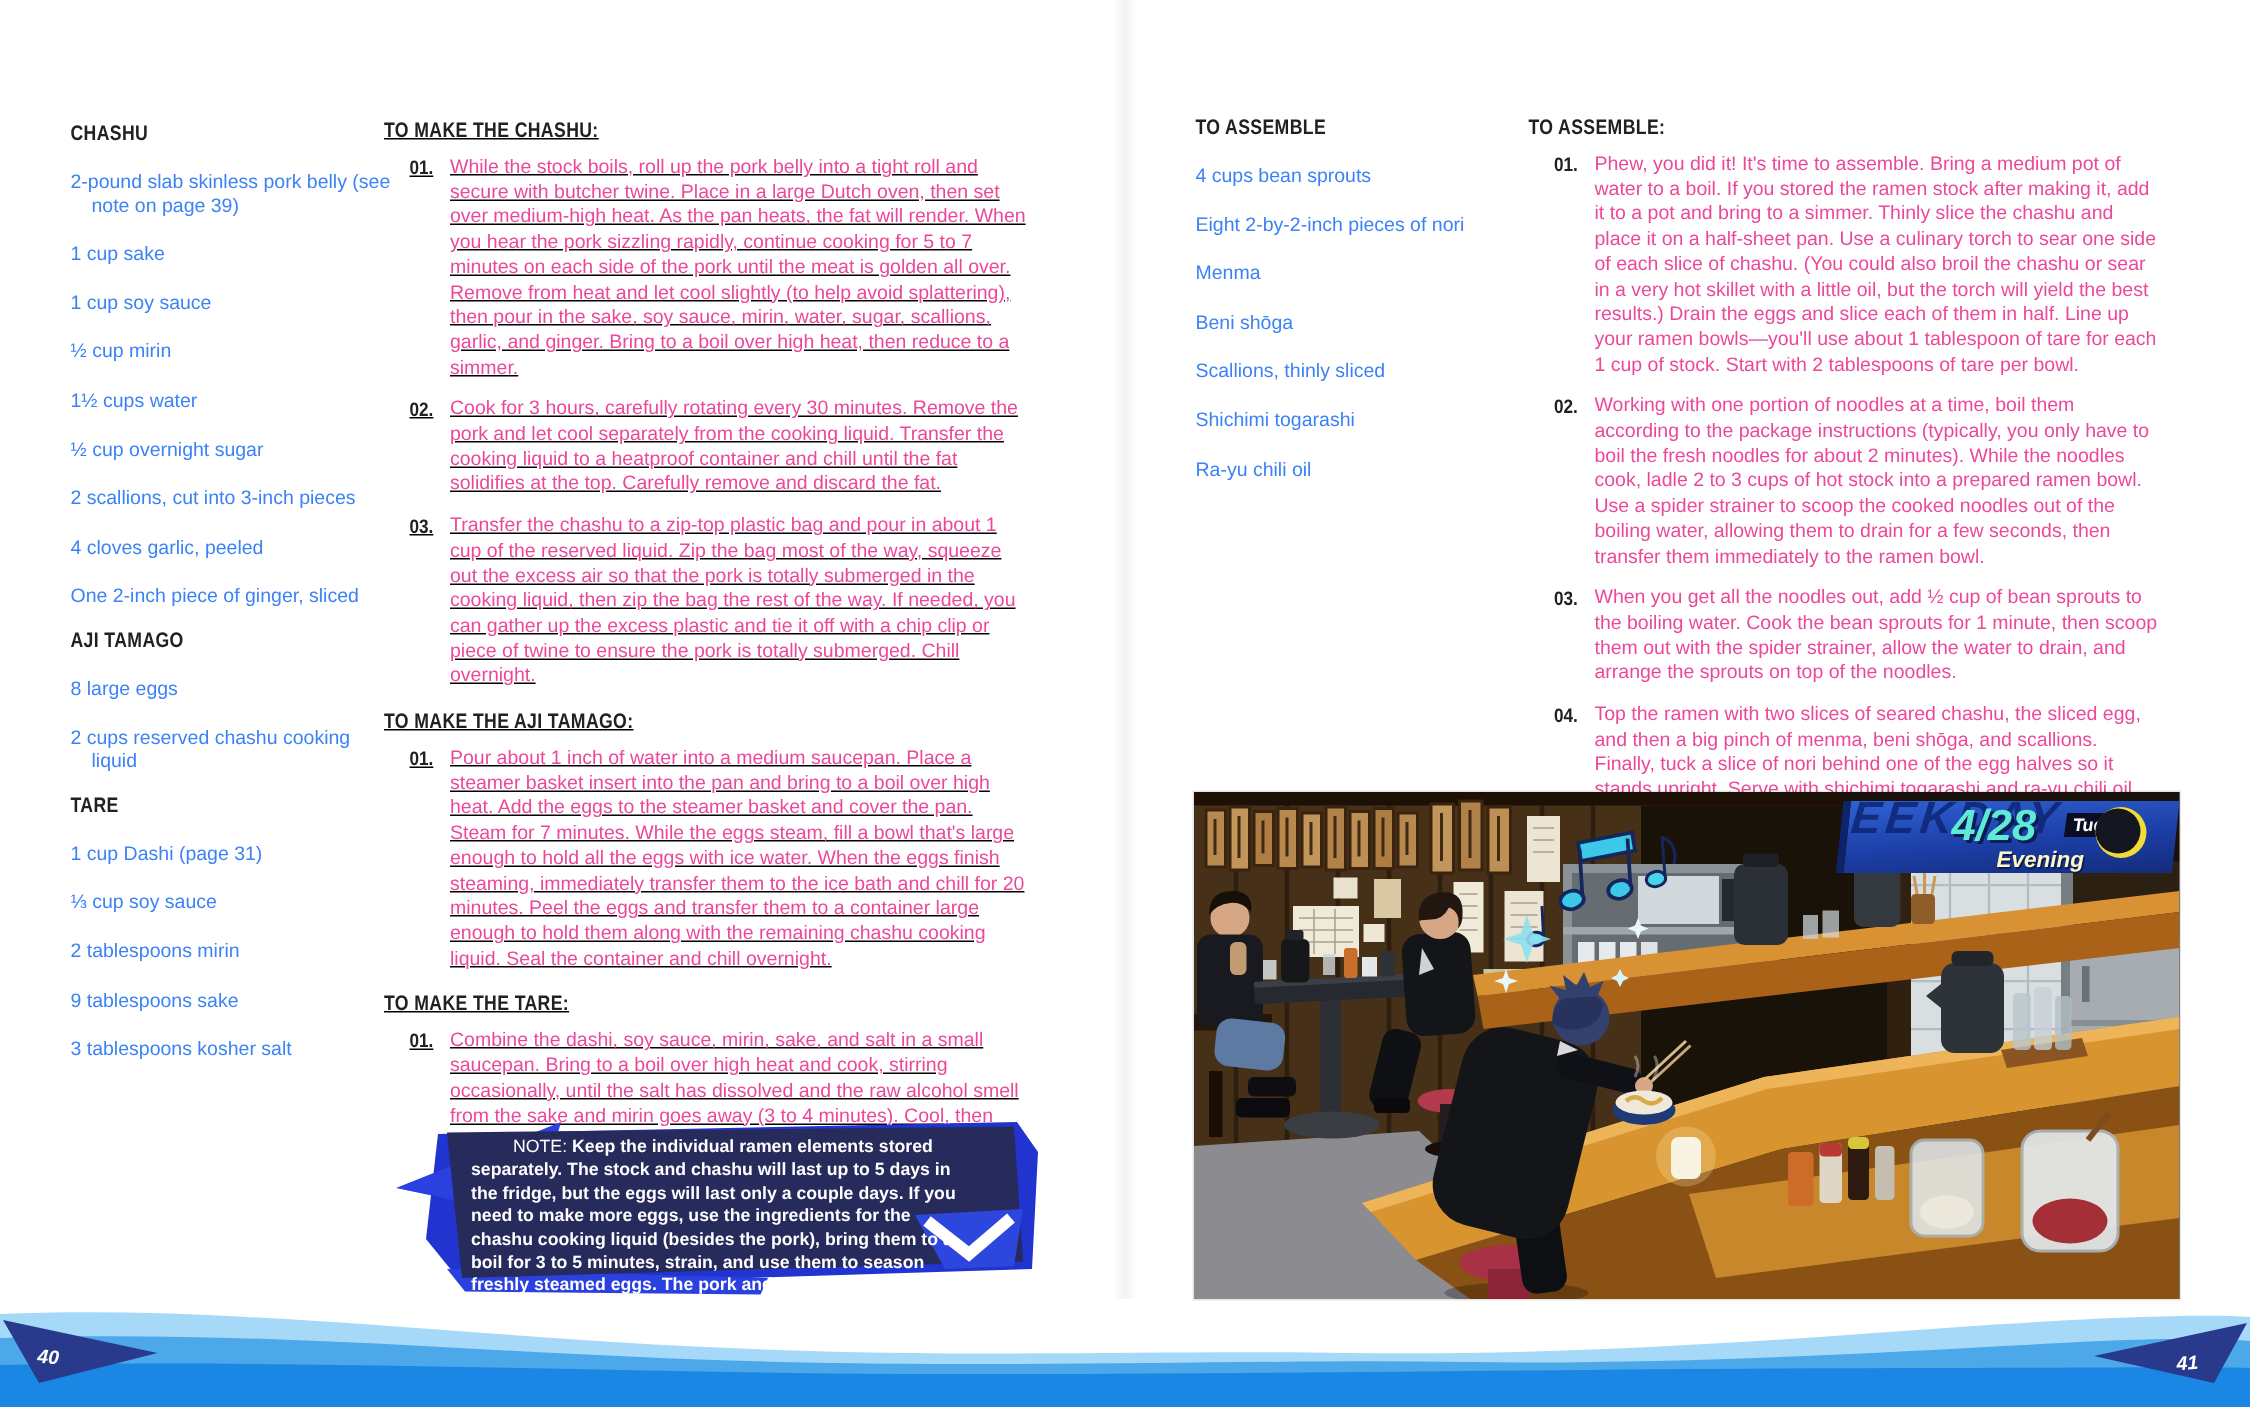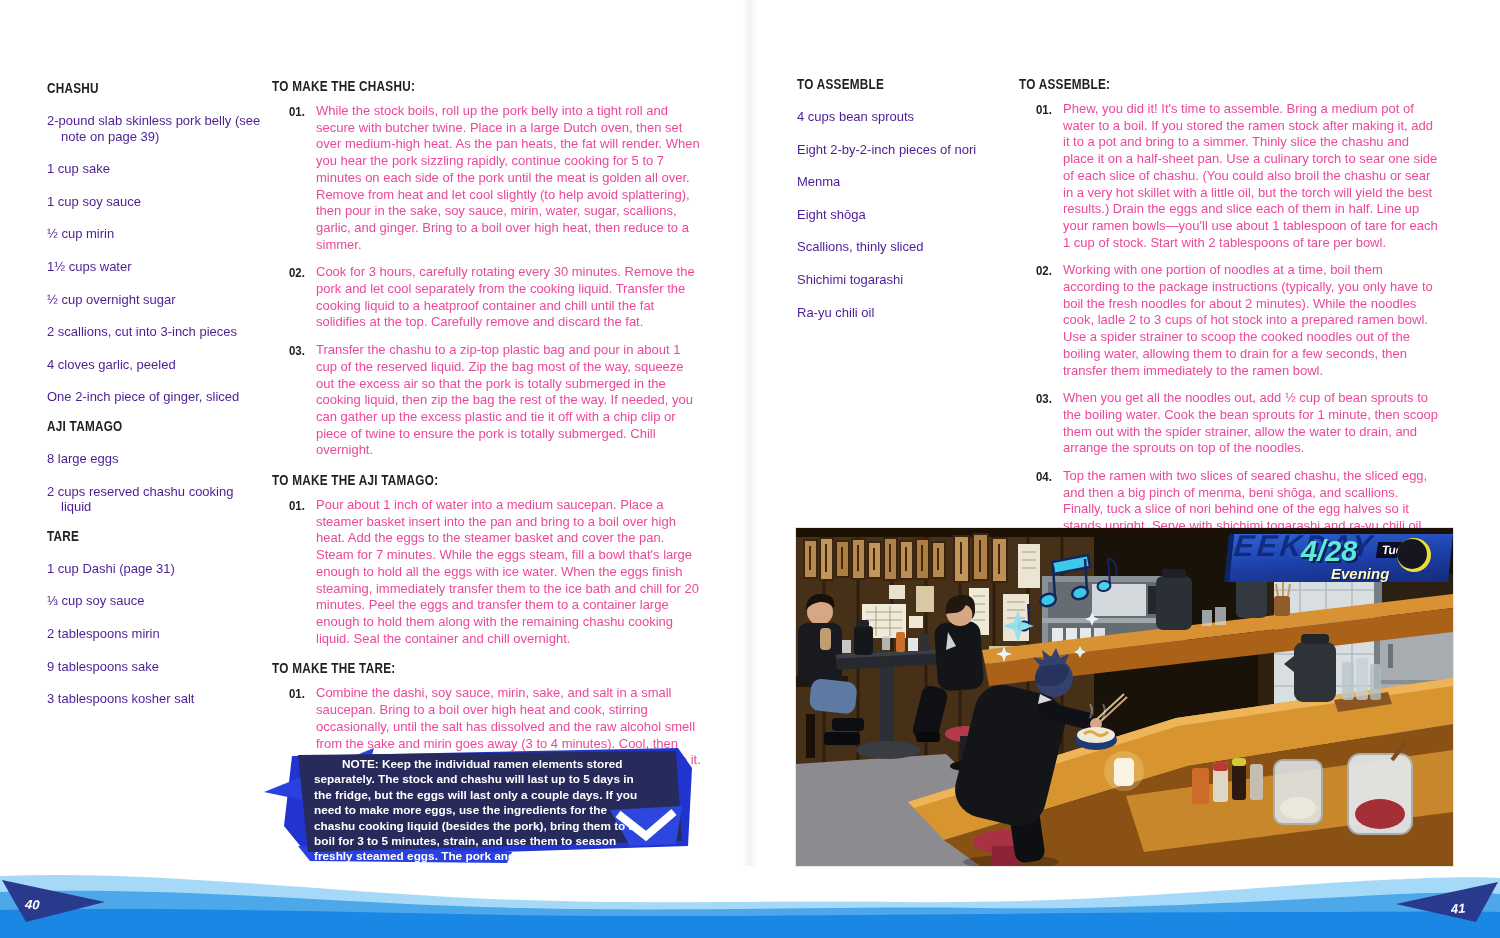--- a/index.html
+++ b/index.html
@@ -4,32 +4,32 @@
 <style>
   html,body{margin:0;padding:0;background:#e8e8e8;}
   .spread{position:relative;width:1500px;height:938px;background:#ffffff;overflow:hidden;
           font-family:"Liberation Sans",sans-serif;}
   .gutter{position:absolute;left:742px;top:0;width:16px;height:866px;
           background:linear-gradient(90deg,rgba(0,0,0,0) 0%,rgba(0,0,0,0.05) 50%,rgba(0,0,0,0) 100%);}
   .col{position:absolute;}
   .sec{font-size:14px;font-weight:700;color:#232020;margin:13px 0 9px;white-space:nowrap;
        transform:scaleX(0.84);transform-origin:0 50%;letter-spacing:.3px;}
   .sec:first-child{margin-top:0;}
-  .ing{font-size:13px;line-height:15.6px;color:#4c1d95;margin:17px 0 6px;
+  .ing{font-size:13px;line-height:15.6px;color:#3b82f6;margin:17px 0 6px;
        padding-left:14px;text-indent:-14px;}
   .step{display:flex;margin:0 17px 11px;}
   .step .num{flex:0 0 27px;font-weight:700;font-size:13px;color:#232020;
              transform:scaleX(0.88);transform-origin:0 0;padding-top:1px;}
   .step p{margin:0;font-size:13px;line-height:16.7px;color:#ec4899;flex:1;}
   
   .note-wrap{position:absolute;left:262px;top:742px;width:445px;height:125px;}
   .note-wrap svg{position:absolute;left:0;top:0;}
   .note-text{position:absolute;left:52px;top:15px;width:330px;margin:0;color:#fff;
              font-size:11.8px;line-height:15.4px;font-weight:700;}
-  .note-text b{font-weight:700;padding-left:28px;}
+  .note-text b{font-weight:400;padding-left:28px;}
   
   .shot{position:absolute;left:796px;top:528px;width:657px;height:338px;overflow:hidden;
         box-shadow:0 0 0 1px rgba(0,0,0,0.10);background:#2c2013;}
   .shot svg{position:absolute;left:0;top:0;}
   .hud{position:absolute;top:6px;right:0;width:224px;height:48px;}
   .hud-banner{position:absolute;left:0;top:0;right:0;bottom:0;overflow:hidden;
               background:linear-gradient(175deg,#2f62d4 0%,#1c3ea6 55%,#142c7c 100%);
               transform:skewX(-6deg);transform-origin:100% 0;border-left:5px solid #0e2468;}
   .hud-word{position:absolute;left:-30px;top:-5px;font-style:italic;font-weight:800;font-size:30px;
             color:#0c2270;letter-spacing:3px;opacity:.8;white-space:nowrap;}
@@ -67,21 +67,21 @@
     <p class="ing">8 large eggs</p>
     <p class="ing">2 cups reserved chashu cooking liquid</p>
     <h3 class="sec">TARE</h3>
     <p class="ing">1 cup Dashi (page 31)</p>
     <p class="ing">⅓ cup soy sauce</p>
     <p class="ing">2 tablespoons mirin</p>
     <p class="ing">9 tablespoons sake</p>
     <p class="ing">3 tablespoons kosher salt</p>
   </div>
 
-  <div class="col" style="left:272px;top:78px;width:446px;">
+  <div class="col" style="left:256px;top:78px;width:446px;text-decoration:underline;">
     <h3 class="sec">TO MAKE THE CHASHU:</h3>
     <div class="step">
       <span class="num">01.</span>
       <p>While the stock boils, roll up the pork belly into a tight roll and secure with butcher twine. Place in a large Dutch oven, then set over medium-high heat. As the pan heats, the fat will render. When you hear the pork sizzling rapidly, continue cooking for 5 to 7 minutes on each side of the pork until the meat is golden all over. Remove from heat and let cool slightly (to help avoid splattering), then pour in the sake, soy sauce, mirin, water, sugar, scallions, garlic, and ginger. Bring to a boil over high heat, then reduce to a simmer.</p>
     </div>
     <div class="step">
       <span class="num">02.</span>
       <p>Cook for 3 hours, carefully rotating every 30 minutes. Remove the pork and let cool separately from the cooking liquid. Transfer the cooking liquid to a heatproof container and chill until the fat solidifies at the top. Carefully remove and discard the fat.</p>
     </div>
     <div class="step">
@@ -112,21 +112,21 @@
       </g>
     </svg>
     <p class="note-text"><b>NOTE:</b> <span>Keep the individual ramen elements stored separately. The stock and chashu will last up to 5 days in the fridge, but the eggs will last only a couple days. If you need to make more eggs, use the ingredients for the chashu cooking liquid (besides the pork), bring them to a boil for 3 to 5 minutes, strain, and use them to season freshly steamed eggs. The pork and stock can also be frozen for up to 3 months—do not freeze the eggs.</span></p>
   </div>
 
   <div class="col" style="left:797px;top:76px;width:220px;">
     <h3 class="sec">TO ASSEMBLE</h3>
     <p class="ing">4 cups bean sprouts</p>
     <p class="ing">Eight 2-by-2-inch pieces of nori</p>
     <p class="ing">Menma</p>
-    <p class="ing">Eight shōga</p>
+    <p class="ing">Beni shōga</p>
     <p class="ing">Scallions, thinly sliced</p>
     <p class="ing">Shichimi togarashi</p>
     <p class="ing">Ra-yu chili oil</p>
   </div>
 
   <div class="col" style="left:1019px;top:76px;width:437px;">
     <h3 class="sec">TO ASSEMBLE:</h3>
     <div class="step">
       <span class="num">01.</span>
       <p>Phew, you did it! It's time to assemble. Bring a medium pot of water to a boil. If you stored the ramen stock after making it, add it to a pot and bring to a simmer. Thinly slice the chashu and place it on a half-sheet pan. Use a culinary torch to sear one side of each slice of chashu. (You could also broil the chashu or sear in a very hot skillet with a little oil, but the torch will yield the best results.) Drain the eggs and slice each of them in half. Line up your ramen bowls—you'll use about 1 tablespoon of tare for each 1 cup of stock. Start with 2 tablespoons of tare per bowl.</p>

